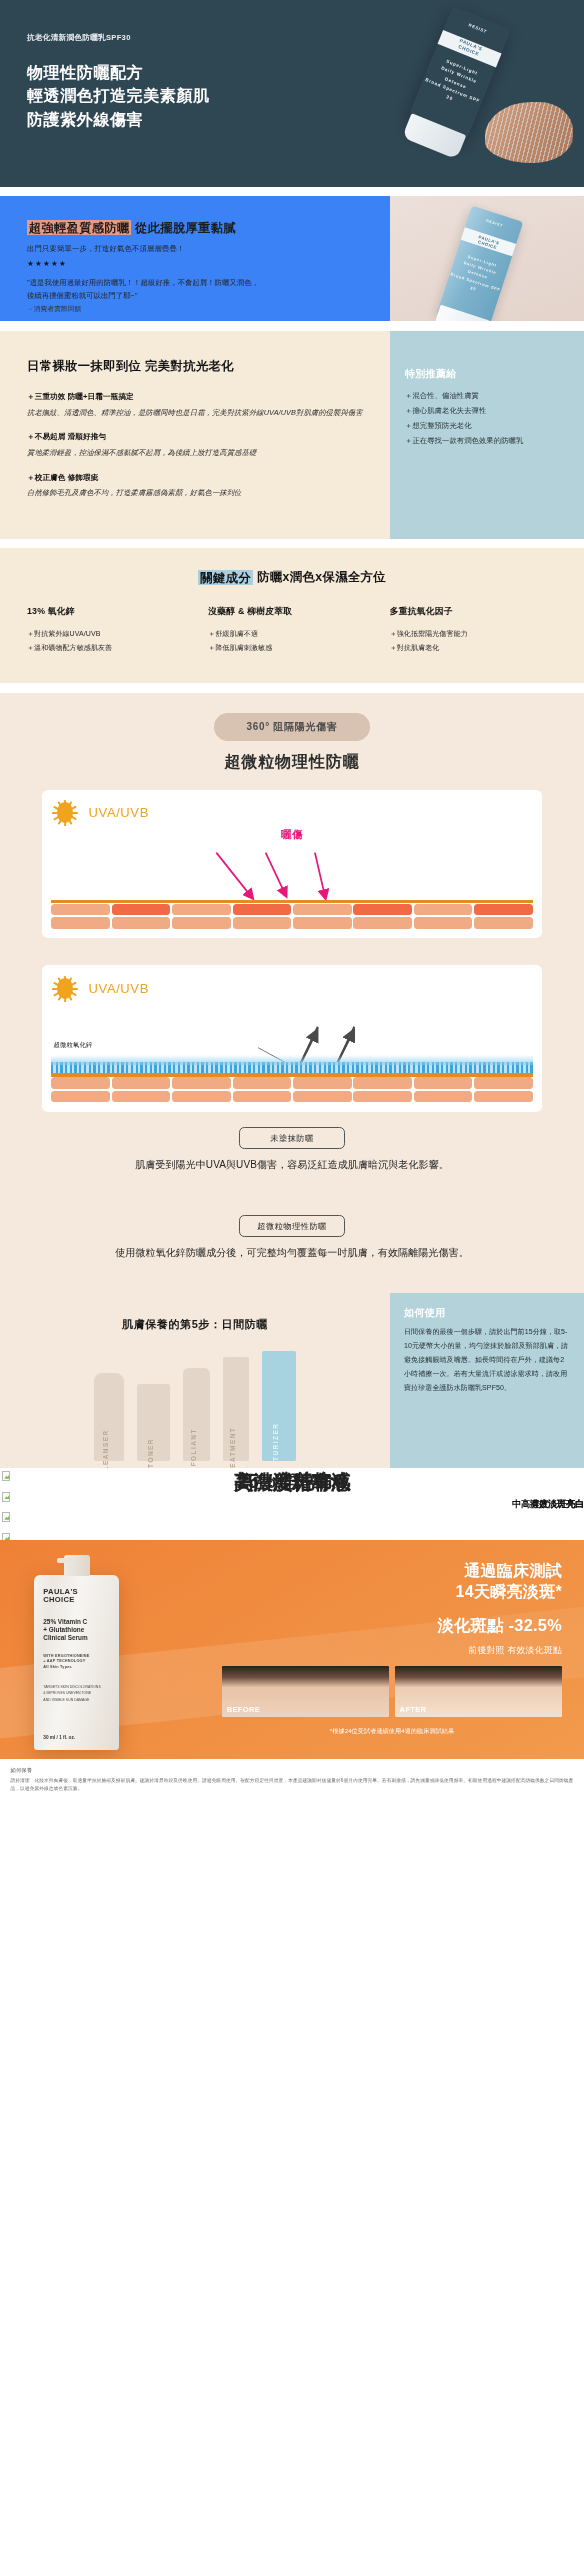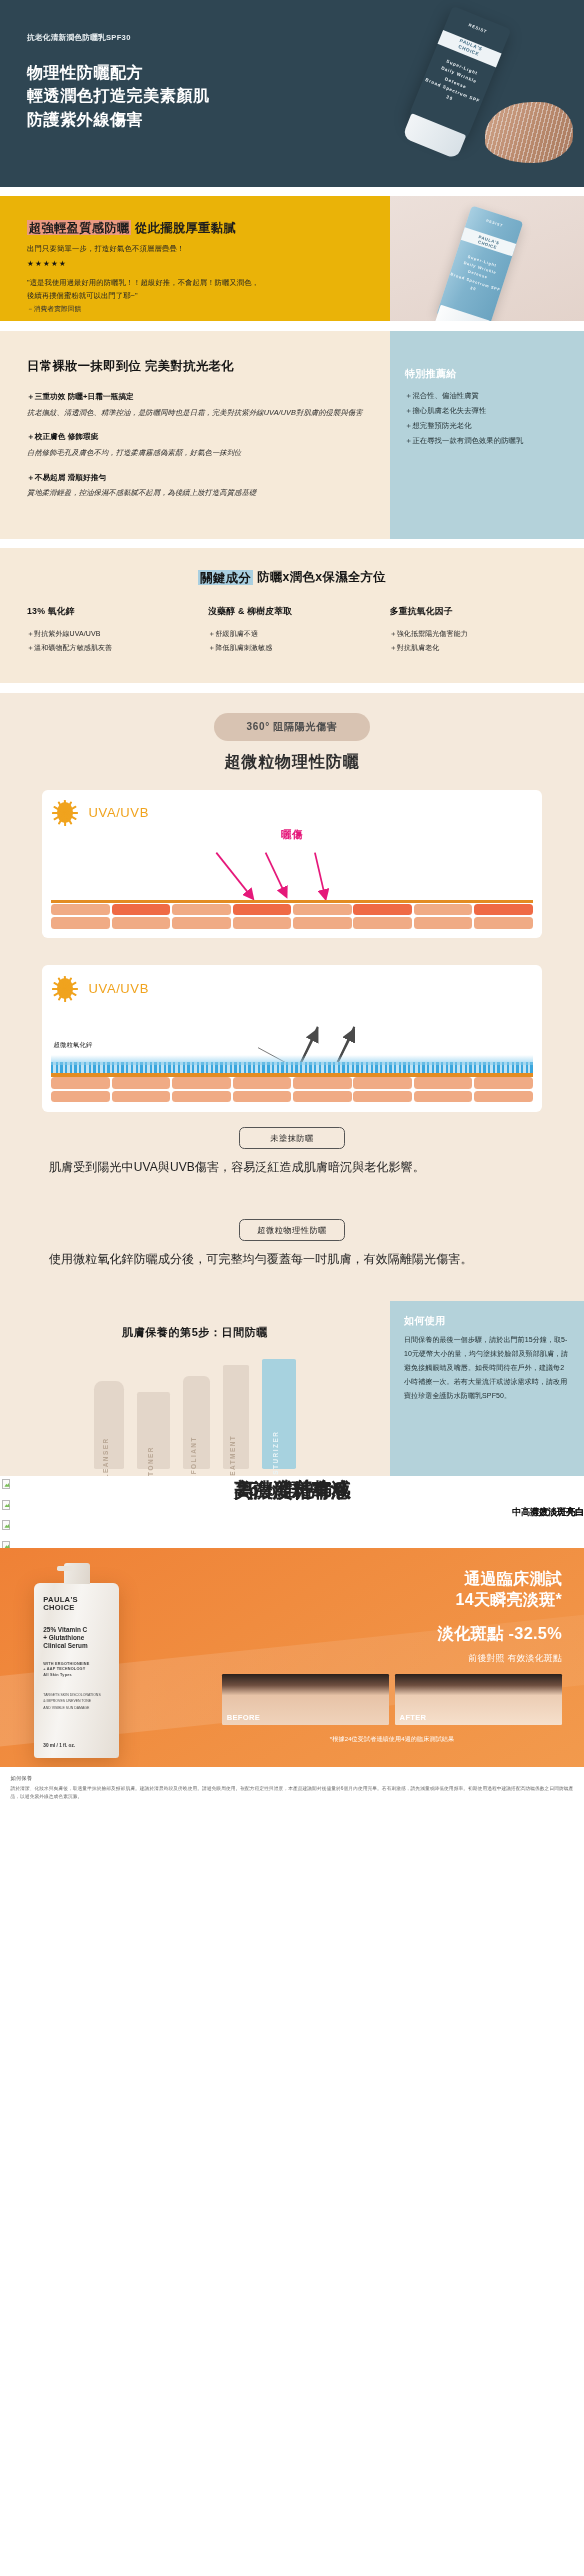--- a/index.html
+++ b/index.html
@@ -89,21 +89,21 @@
   }
 
   
   .sec-gap { height: 9.3px; background: #fff; }
 
   
   .review {
     position: relative;
     display: flex;
     height: 125px;
-    background: #eab308;
+    background: #3b82f6;
   }
   .review-left { flex: 0 0 390px; padding: 24.5px 20px 0 27px; }
   .review-right { flex: 1; position: relative; background: linear-gradient(160deg,#ece0da,#e3d3cb); overflow:hidden;}
   .hl-peach {
     background: #eb9a81;
     padding: 0.6px 1.8px;
   }
   .review-title {
     font-size: 12.3px; font-weight: 800; color: #1d1d1d; letter-spacing: 0.3px;
     margin-bottom: 7.6px; line-height: 1.3;
@@ -172,21 +172,21 @@
     border-top: 3.5px solid rgba(140,205,235,.55);
   }
   .zinc-glow { position:absolute; left:0; right:0; bottom:43px; height:8.2px;
                background:linear-gradient(180deg,rgba(160,215,240,0),rgba(150,210,240,.75)); }
   .zinc-note { position:absolute; left:2.3px; bottom:56px; font-size:6.4px; color:#222; letter-spacing:0.1px;}
   .cap-box {
     width: 106px; margin: 9.3px auto 5.8px;
     border:0.9px solid #555; border-radius:5.3px; text-align:center;
     font-size:8.2px; color:#222; padding:4.7px 0; letter-spacing:0.5px;
   }
-  .cap-text { font-size:12px; color:#222; line-height:2.0; padding: 0 7px 3.5px; letter-spacing:0.1px;}
+  .cap-text { text-align:center; font-size:10px; color:#222; line-height:2.0; padding: 0 7px 3.5px; letter-spacing:0.1px;}
 
   
   .routine { display:flex; background:#f4e9dc; min-height: 175px; }
   .routine-left { flex: 0 0 390px; position:relative; padding: 24.5px 0 0 0;}
   .routine-right { flex:1; background:#b4d2da; padding: 13px 14px 14px; }
   .routine-title { text-align:center; font-size:11px; font-weight:800; color:#1a1a1a; letter-spacing:0.6px; margin-bottom: 5.8px;}
   .bottles { display:flex; align-items:flex-end; justify-content:center; gap: 13px; padding: 3.5px 0 0 0; height: 123px;}
   .bot { position:relative; border-radius: 2.3px 2.3px 1.8px 1.8px; background:#e3d6c9; }
   .bot .vlabel {
     position:absolute; left:50%; bottom:8.2px; transform: translateX(-50%) rotate(-90deg);
@@ -356,26 +356,26 @@
 
   <section class="features">
     <div class="feat-left">
       <div class="feat-title">日常裸妝一抹即到位 完美對抗光老化</div>
 
       <div>
         <div class="feat-head">＋三重功效 防曬+日霜一瓶搞定</div>
         <div class="feat-body">抗老撫紋、清透潤色、精準控油，是防曬同時也是日霜，完美對抗紫外線UVA/UVB對肌膚的侵襲與傷害</div>
       </div>
       <div>
+        <div class="feat-head">＋不易起屑 滑順好推勻</div>
+        <div class="feat-body">質地柔滑輕盈，控油保濕不感黏膩不起屑，為後續上妝打造高質感基礎</div>
+      </div>
+      <div>
         <div class="feat-head">＋校正膚色 修飾瑕疵</div>
         <div class="feat-body">自然修飾毛孔及膚色不均，打造柔膚霧感偽素顏，好氣色一抹到位</div>
-      </div>
-      <div>
-        <div class="feat-head">＋不易起屑 滑順好推勻</div>
-        <div class="feat-body">質地柔滑輕盈，控油保濕不感黏膩不起屑，為後續上妝打造高質感基礎</div>
       </div>
     </div>
     <div class="feat-right">
       <div class="rec-title">特別推薦給</div>
       <div class="rec-item">＋混合性、偏油性膚質</div>
       <div class="rec-item">＋擔心肌膚老化失去彈性</div>
       <div class="rec-item">＋想完整預防光老化</div>
       <div class="rec-item">＋正在尋找一款有潤色效果的防曬乳</div>
     </div>
   </section>

